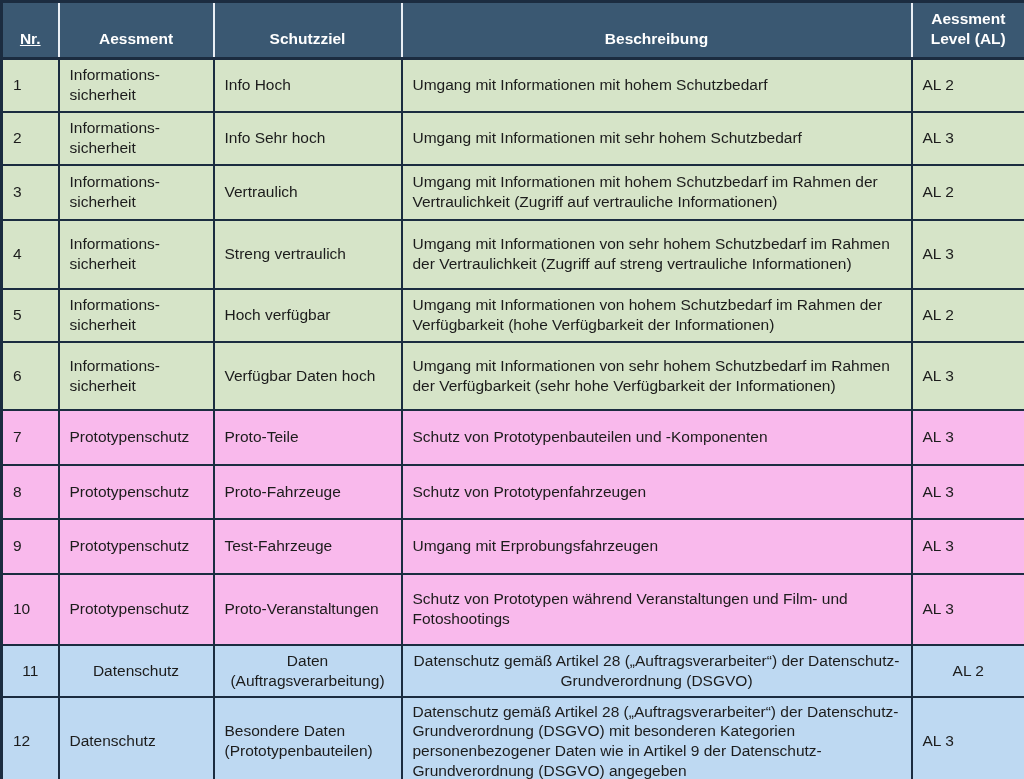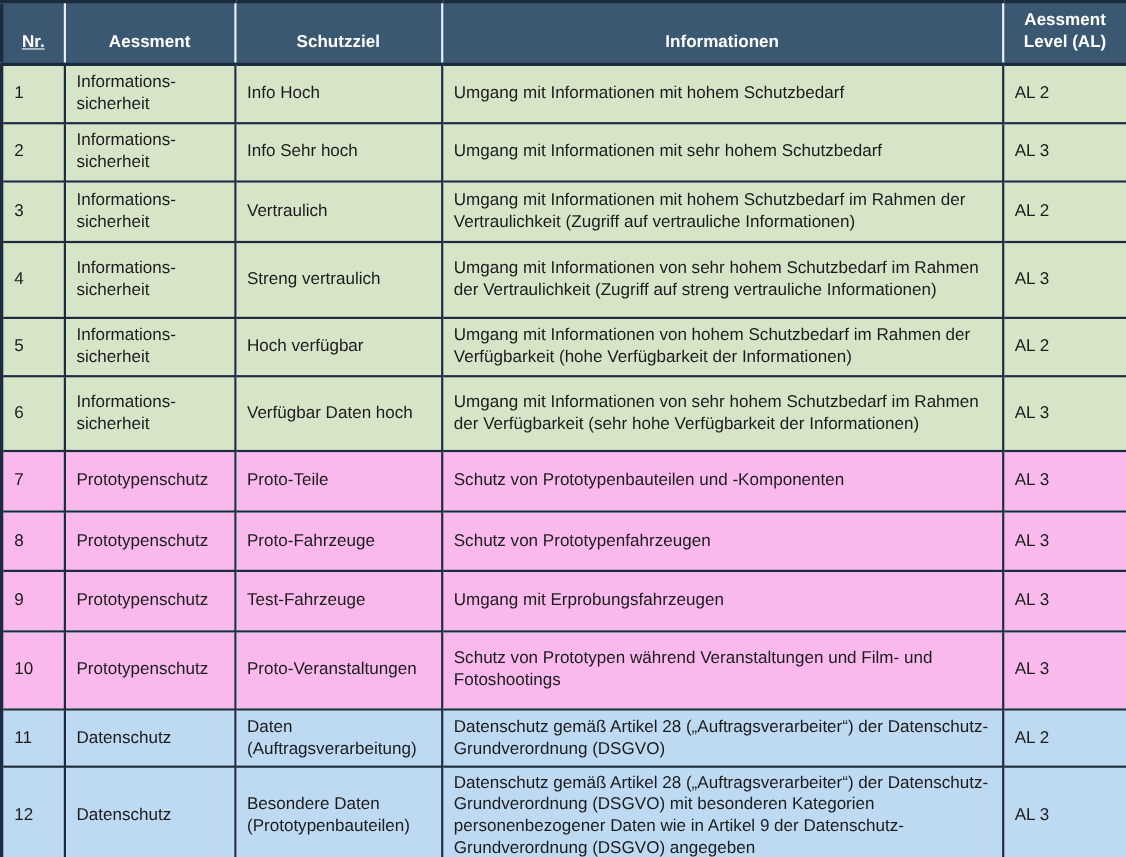--- a/index.html
+++ b/index.html
@@ -56,40 +56,40 @@
   tbody tr:nth-child(1){height:53px;}
   tbody tr:nth-child(2){height:53px;}
   tbody tr:nth-child(3){height:55px;}
   tbody tr:nth-child(4){height:69px;}
   tbody tr:nth-child(5){height:53px;}
   tbody tr:nth-child(6){height:68px;}
   tbody tr:nth-child(7){height:55px;}
   tbody tr:nth-child(8){height:54px;}
   tbody tr:nth-child(9){height:55px;}
   tbody tr:nth-child(10){height:71px;}
-  tbody tr:nth-child(11){height:52px;}
+  tbody tr:nth-child(11){height:52px;text-align:center;}
   tbody tr:nth-child(12){height:87px;}
 </style>
 </head>
 <body>
 
 <table>
   <colgroup>
     <col style="width:57px">
     <col style="width:155px">
     <col style="width:188px">
     <col style="width:510px">
     <col style="width:114px">
   </colgroup>
   <thead>
     <tr>
       <th>Nr.</th>
       <th>Aessment</th>
       <th>Schutzziel</th>
-      <th>Informationen</th>
+      <th>Beschreibung</th>
       <th>Aessment
 Level (AL)</th>
     </tr>
   </thead>
   <tbody>
     <tr class="g">
       <td>1</td>
       <td>Informations-
 sicherheit</td>
       <td>Info Hoch</td>

